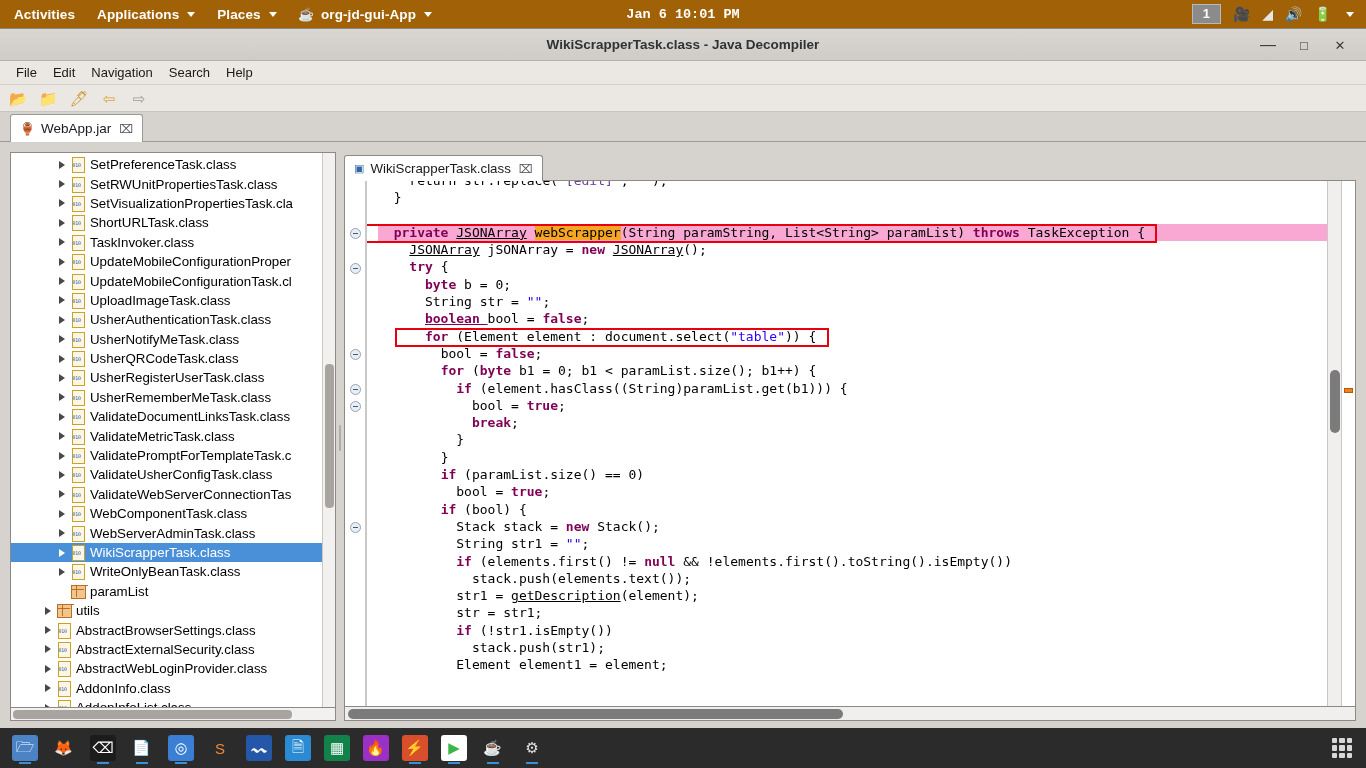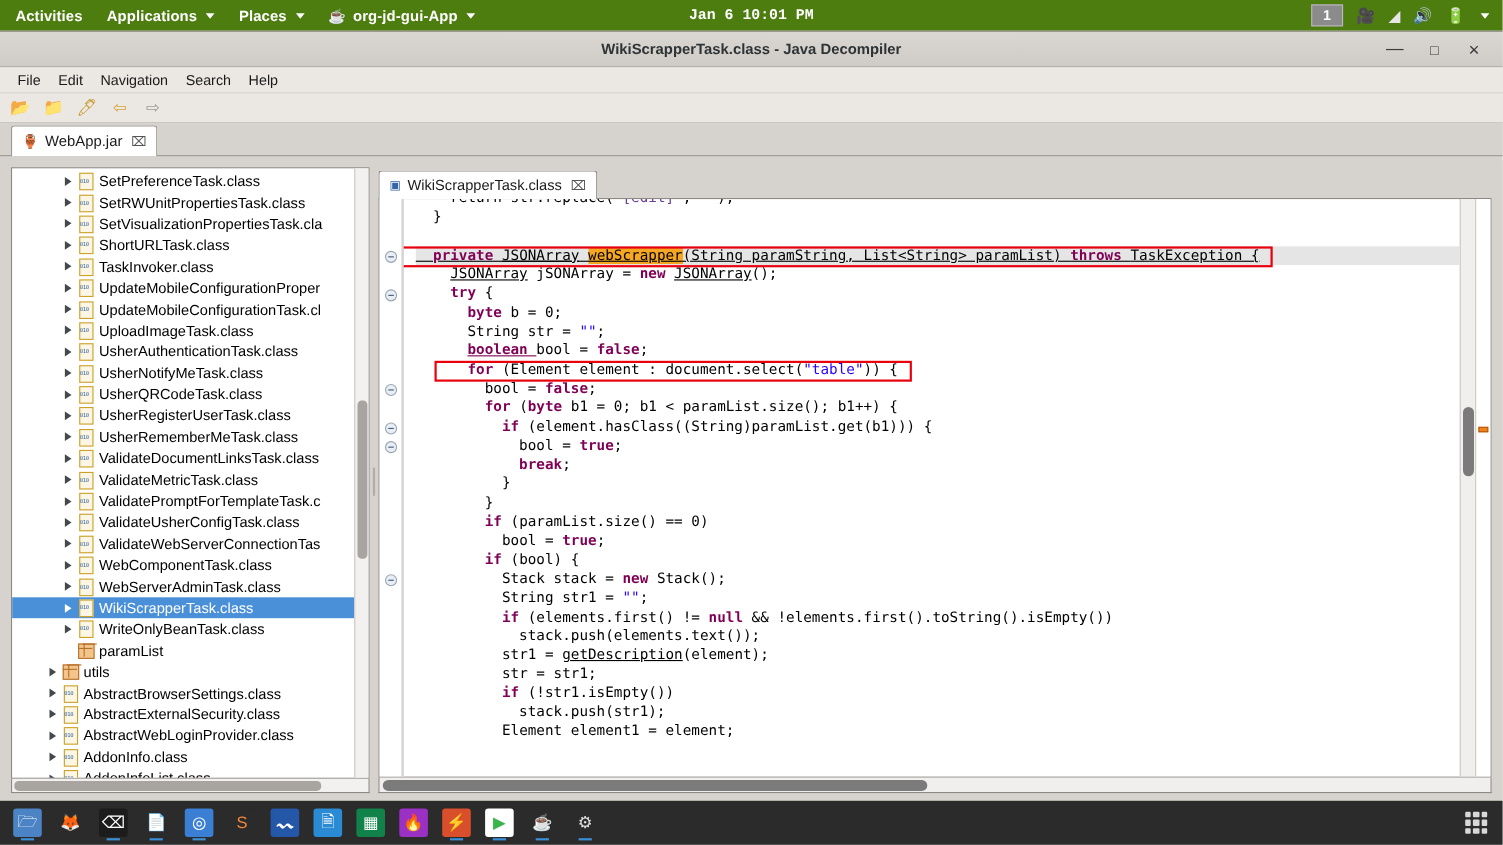--- a/index.html
+++ b/index.html
@@ -7,21 +7,21 @@
     width: 1366px; height: 768px;
     overflow: hidden;
     font-family: "Liberation Sans", sans-serif;
     background: #ffffff;
   }
 
   
   #gnome-topbar {
     position: absolute; top: 0; left: 0;
     width: 1366px; height: 28px;
-    background: #4d7c0f;
+    background: #a16207;
     color: #ffffff;
     display: flex; align-items: center;
     font-size: 13.5px;
   }
   .gb-item {
     display: flex; align-items: center; gap: 6px;
     height: 28px; padding: 0 11px;
     color: #ffffff; font-weight: bold;
     letter-spacing: .1px;
   }
@@ -269,21 +269,21 @@
     flex: 1; position: relative;
     overflow: hidden;
     font-family: "DejaVu Sans Mono", monospace;
     font-size: 13px;
     padding-left: 11px;
   }
   .code-line {
     height: 17.3px; line-height: 17.3px;
     white-space: pre; position: relative;
   }
-  .code-line.hl-row { background: #e5e5e5; text-decoration: underline; }
+  .code-line.hl-row { background: #f9a8d4; }
   .kw   { color: #7f0055; font-weight: bold; }
   .str  { color: #2a00ff; }
   .ul   { text-decoration: underline; }
   .hlword { background: #f5a623; }
   .annot { color: #6a3e9a; }
   .redbox {
     position: absolute;
     border: 2px solid #e8000d;
     pointer-events: none;
   }

